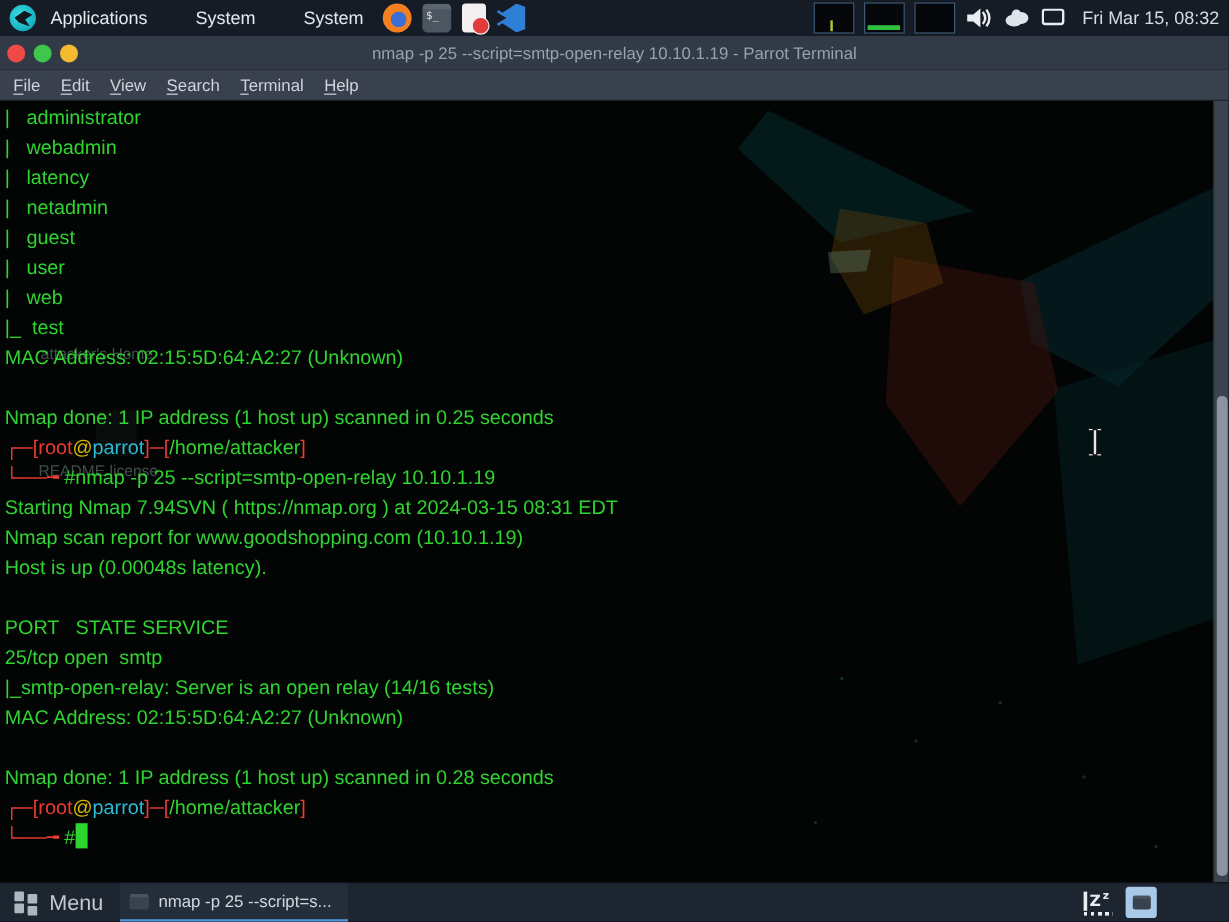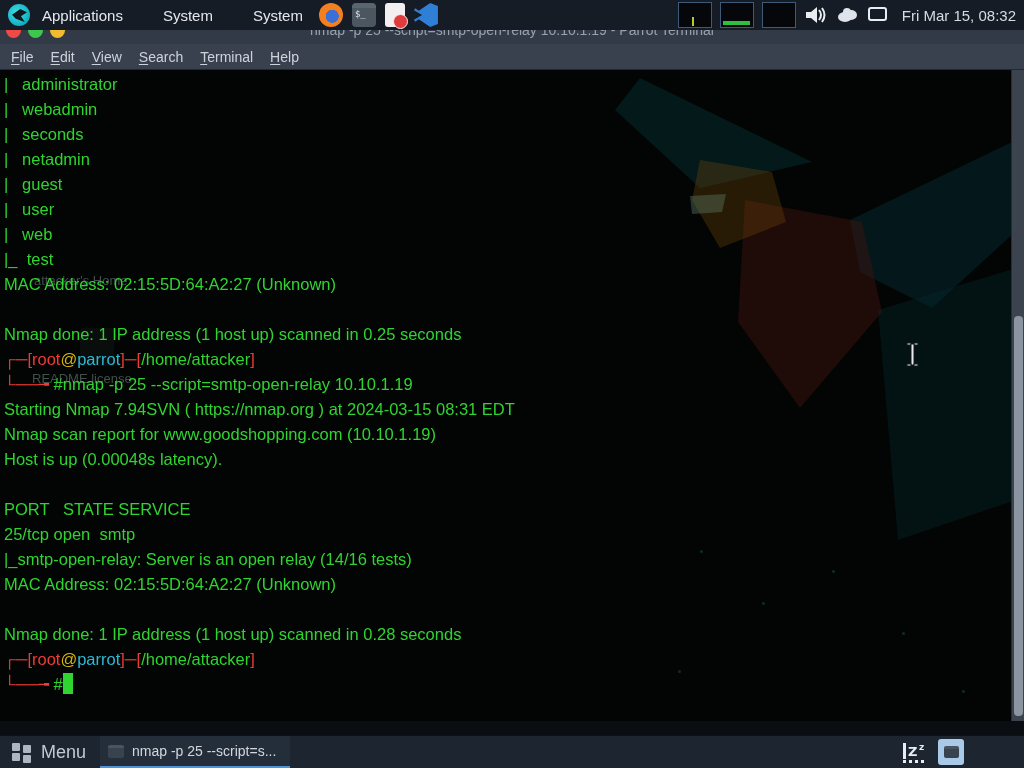--- a/index.html
+++ b/index.html
@@ -30,21 +30,21 @@
     clip-path:polygon(68% 0, 100% 12%, 100% 88%, 68% 100%, 20% 68%, 6% 78%, 0 70%, 34% 50%, 0 30%, 6% 22%, 20% 32%); }
 
   .panel-right { margin-left:auto; display:flex; align-items:center; gap:8px; padding-right:8px; }
   .monitor { width:34px; height:26px; background:#05070a; border:1px solid #3f5a78; position:relative; }
   .monitor .spike { position:absolute; left:13px; bottom:1px; width:2px; height:9px; background:#b7c82a; }
   .monitor .bar { position:absolute; left:2px; bottom:2px; width:27px; height:4px; background:#2fbf3f; }
   .tray-svg { display:block; }
   .clock { color:#d6dbe3; font-size:15px; margin-left:6px; white-space:nowrap; }
 
   
-  .window { position:absolute; left:0; top:16px; width:1024px; height:599px; z-index:10; }
+  .window { position:absolute; left:0; top:30px; width:1024px; height:599px; z-index:10; }
   .titlebar { height:28px; background:#323a47; display:flex; align-items:center; position:relative; }
   .tl { width:15px; height:15px; border-radius:50%; margin-left:7px; }
   .tl.red { background:#ef4a45; margin-left:6px; }
   .tl.green { background:#3dc74d; }
   .tl.yellow { background:#f3bb2f; }
   .win-title { position:absolute; left:0; right:0; text-align:center; color:#97a1b0; font-size:14px; }
   .menubar { height:26px; background:#3a414e; display:flex; align-items:center; gap:17px;
     padding-left:11px; border-bottom:1px solid #23282f; }
   .menubar-item { color:#ced3db; font-size:14px; }
   .menubar-item u { text-decoration:underline; text-underline-offset:2px; }
@@ -179,21 +179,21 @@
         <i class="dot" style="left:962px;top:620px"></i>
           <i class="dot" style="left:678px;top:600px"></i>
         <div class="ghost-icon"></div>
         <span class="desktop-label dl1">attacker's Home</span>
         <span class="desktop-label dl2">README.license</span>
       </div>
 
       <div class="term-lines" id="term-lines">
           <div class="term-line"><span class="c-g">|   administrator</span></div>
           <div class="term-line"><span class="c-g">|   webadmin</span></div>
-          <div class="term-line"><span class="c-g">|   seconds</span></div>
+          <div class="term-line"><span class="c-g">|   latency</span></div>
           <div class="term-line"><span class="c-g">|   netadmin</span></div>
           <div class="term-line"><span class="c-g">|   guest</span></div>
           <div class="term-line"><span class="c-g">|   user</span></div>
           <div class="term-line"><span class="c-g">|   web</span></div>
           <div class="term-line"><span class="c-g">|_  test</span></div>
           <div class="term-line"><span class="c-g">MAC Address: 02:15:5D:64:A2:27 (Unknown)</span></div>
           <div class="term-line">&nbsp;</div>
           <div class="term-line"><span class="c-g">Nmap done: 1 IP address (1 host up) scanned in 0.25 seconds</span></div>
           <div class="term-line"><span class="c-r">┌─[root</span><span class="c-y">@</span><span class="c-c">parrot</span><span class="c-r">]─[</span><span class="c-g">/home/attacker</span><span class="c-r">]</span></div>
           <div class="term-line"><span class="c-r">└──╼ </span><span class="c-g">#nmap -p 25 --script=smtp-open-relay 10.10.1.19</span></div>

